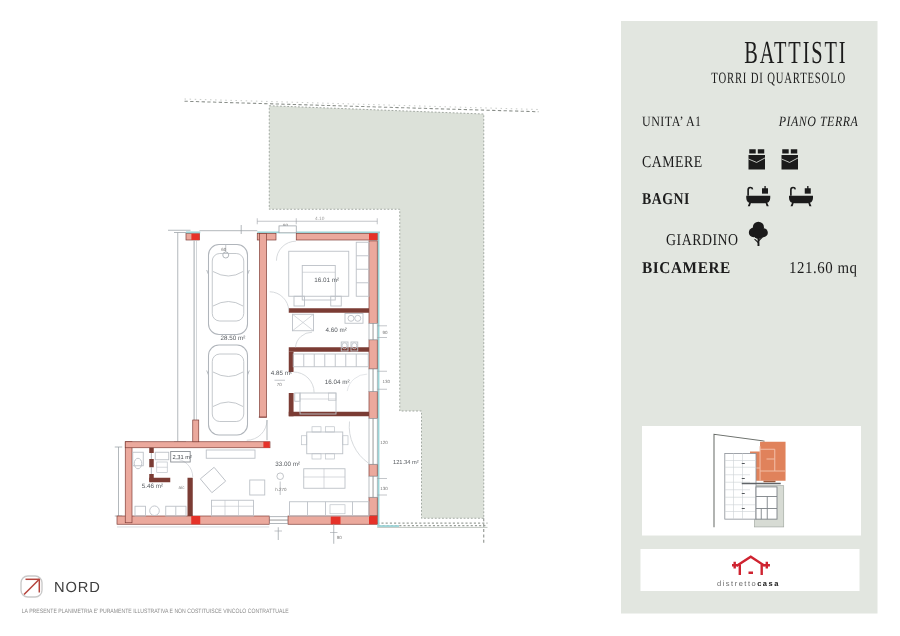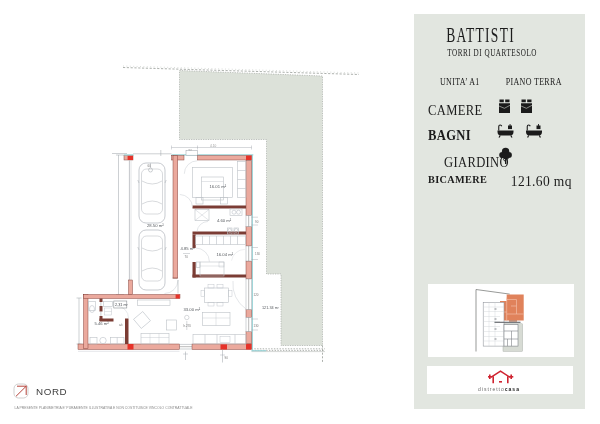--- a/index.html
+++ b/index.html
@@ -1,23 +1,23 @@
 <!DOCTYPE html>
 <html><head>
 <meta charset="utf-8">
 <style>
   html,body{margin:0;padding:0;}
   body{width:600px;height:424px;position:relative;background:#ffffff;overflow:hidden;
        font-family:"Liberation Sans", sans-serif;}
   #plan{position:absolute;left:0;top:0;}
   #panel{position:absolute;left:414px;top:14px;width:171px;height:395px;background:#e2e6e0;
          font-family:"Liberation Serif", serif;color:#1c1c1c;}
-  .ctr{position:absolute;left:0;right:0;text-align:left;padding-left:12px;}
+  .ctr{position:absolute;left:0;right:0;text-align:right;padding-left:12px;}
   .sqz{display:inline-block;transform:scaleX(0.72);transform-origin:center;white-space:nowrap;}
-  .row{position:absolute;font-size:15px;letter-spacing:0.4px;}
+  .row{position:absolute;font-size:11px;letter-spacing:0.4px;}
   .rowl{transform-origin:left center;display:inline-block;transform:scaleX(0.84);white-space:nowrap;}
   .rowr{transform-origin:right center;display:inline-block;transform:scaleX(0.84);white-space:nowrap;}
   #box1{position:absolute;left:14px;top:270px;width:146px;height:73px;background:#ffffff;}
   #box2{position:absolute;left:13px;top:352px;width:146px;height:28px;background:#ffffff;}
 </style>
 </head>
 <body>
 
 <svg id="plan" width="600" height="424" viewBox="0 0 600 424">
 
@@ -382,23 +382,23 @@
 
 <text x="14.5" y="408.5" font-size="4.2" fill="#8a8a8a" font-family="Liberation Sans, sans-serif" textLength="178" lengthAdjust="spacingAndGlyphs">LA PRESENTE PLANIMETRIA E' PURAMENTE ILLUSTRATIVA E NON COSTITUISCE VINCOLO CONTRATTUALE</text>
 </svg>
 
 <div id="panel">
 
   <div class="ctr" style="top:9px;font-size:21.5px;letter-spacing:2px;"><span class="sqz" style="transform:scaleX(0.63)">BATTISTI</span></div>
 
   <div class="ctr" style="top:32.5px;font-size:10.5px;letter-spacing:0.8px;"><span class="sqz" style="transform:scaleX(0.68)">TORRI DI QUARTESOLO</span></div>
 
-  <div class="row" style="left:14px;top:63px;font-size:9.5px;margin-left:12px;"><span class="rowl">UNITA’ A1</span></div>
-
-  <div class="row" style="right:23px;top:63px;font-size:9.5px;"><span class="rowr">PIANO TERRA</span></div>
+  <div class="row" style="left:14px;top:63px;font-size:9.5px;"><span class="rowl">UNITA’ A1</span></div>
+
+  <div class="row" style="right:13px;top:63px;font-size:9.5px;font-style:italic;"><span class="rowr">PIANO TERRA</span></div>
 
   <div class="row" style="left:14px;top:88px;"><span class="rowl">CAMERE</span></div>
 
   <svg style="position:absolute;left:83.5px;top:84px;" width="40" height="16" viewBox="0 0 40 16">
     <g fill="#1b1b1b">
       <path d="M1.5,1.5 h4.3 v2.8 h-4.3 z M7.2,1.5 h4.3 v2.8 h-4.3 z M1,5.3 h11 v9.7 h-11 z"></path>
       <path d="M23.5,1.5 h4.3 v2.8 h-4.3 z M29.2,1.5 h4.3 v2.8 h-4.3 z M23,5.3 h11 v9.7 h-11 z"></path>
     </g>
     <g stroke="#e2e6e0" stroke-width="0.55" fill="none">
       <path d="M1,8 l5.4,2.3 5.6,-3"></path>
@@ -434,21 +434,21 @@
       <circle cx="9.9" cy="8.1" r="3"></circle>
       <circle cx="6.6" cy="9" r="3.3"></circle>
       <path d="M6.1,9 h1.1 l0.1,8 h-1.3 z"></path>
       <path d="M6.7,13 l2.8,-2.6 l0.5,0.5 l-3,2.9 z"></path>
       <path d="M6.7,14.3 l-2.4,-2.2 l-0.5,0.5 l2.6,2.5 z"></path>
     </g>
   </svg>
 
   <div class="row" style="left:14px;top:159px;font-size:11px;font-weight:bold;"><span class="rowl" style="transform:scaleX(0.93)">BICAMERE</span></div>
 
-  <div class="row" style="right:13px;top:159px;font-size:15px;"><span class="rowr" style="transform:scaleX(0.9)">121.60 mq</span></div>
+  <div class="row" style="right:13px;top:159px;font-size:11px;"><span class="rowr" style="transform:scaleX(0.9)">121.60 mq</span></div>
 
   <div id="box1">
   <svg width="146" height="73" viewBox="0 0 146 73">
 
     <path d="M81.7,10.1 L48,5.5 L48,67.5" fill="none" stroke="#6b6f6b" stroke-width="0.7"></path>
 
     <rect x="75" y="39.8" width="19.5" height="27.5" fill="#d7dbd4" stroke="#9aa09a" stroke-width="0.4"></rect>
 
     <path d="M78.7,10.5 h17 v26 h-23.7 v-19.5 h6.7 z" fill="#e0825b"></path>
 

